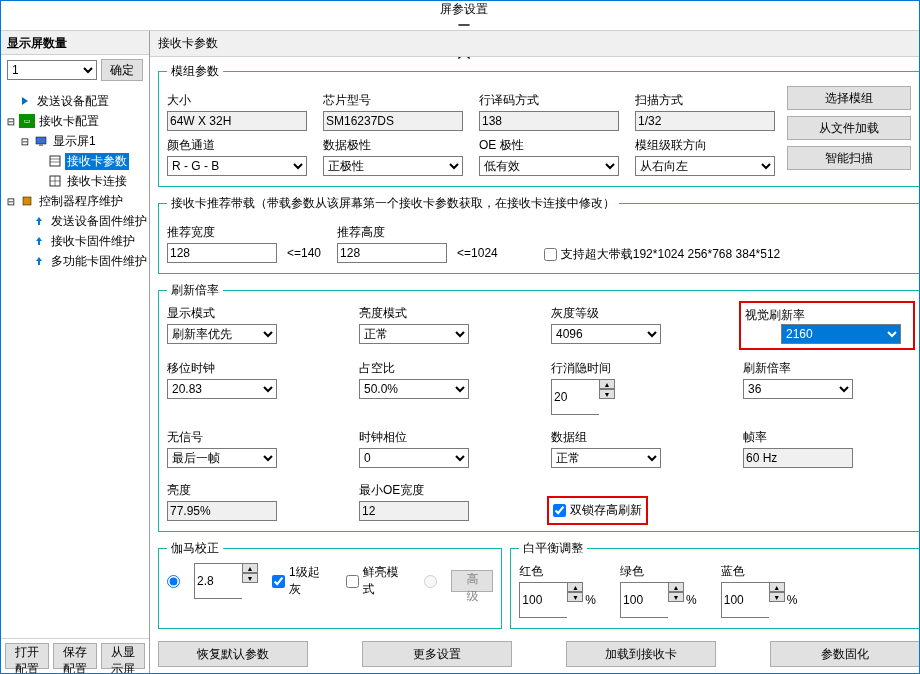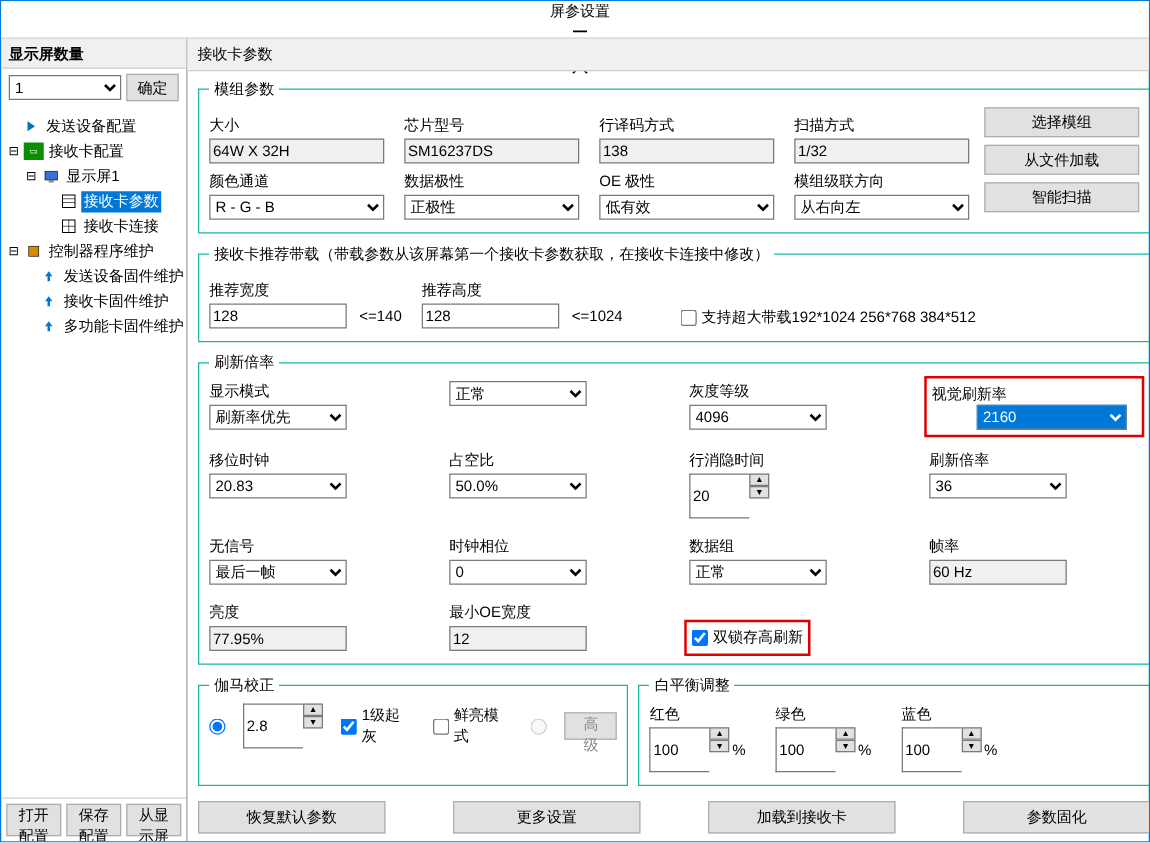--- a/index.html
+++ b/index.html
@@ -261,20 +261,21 @@
         </fieldset>
 
         <fieldset>
           <legend>刷新倍率</legend>
           <div class="perf-grid">
             <div class="col">
                 <span class="lbl">显示模式</span>
                 <select class="sel w100"><option>刷新率优先</option></select>
               </div>
             <div class="col">
+                <span class="lbl">亮度模式</span>
                 <select class="sel w100"><option>正常</option></select>
               </div>
             <div class="col">
                 <span class="lbl">灰度等级</span>
                 <select class="sel w100"><option>4096</option></select>
               </div>
             <div class="col">
               <div class="redbox">
                 <span class="lbl">视觉刷新率</span>
                 <select class="sel" style="width:120px;background:#0078d7;color:#fff;margin-left:36px;"><option>2160</option></select>

